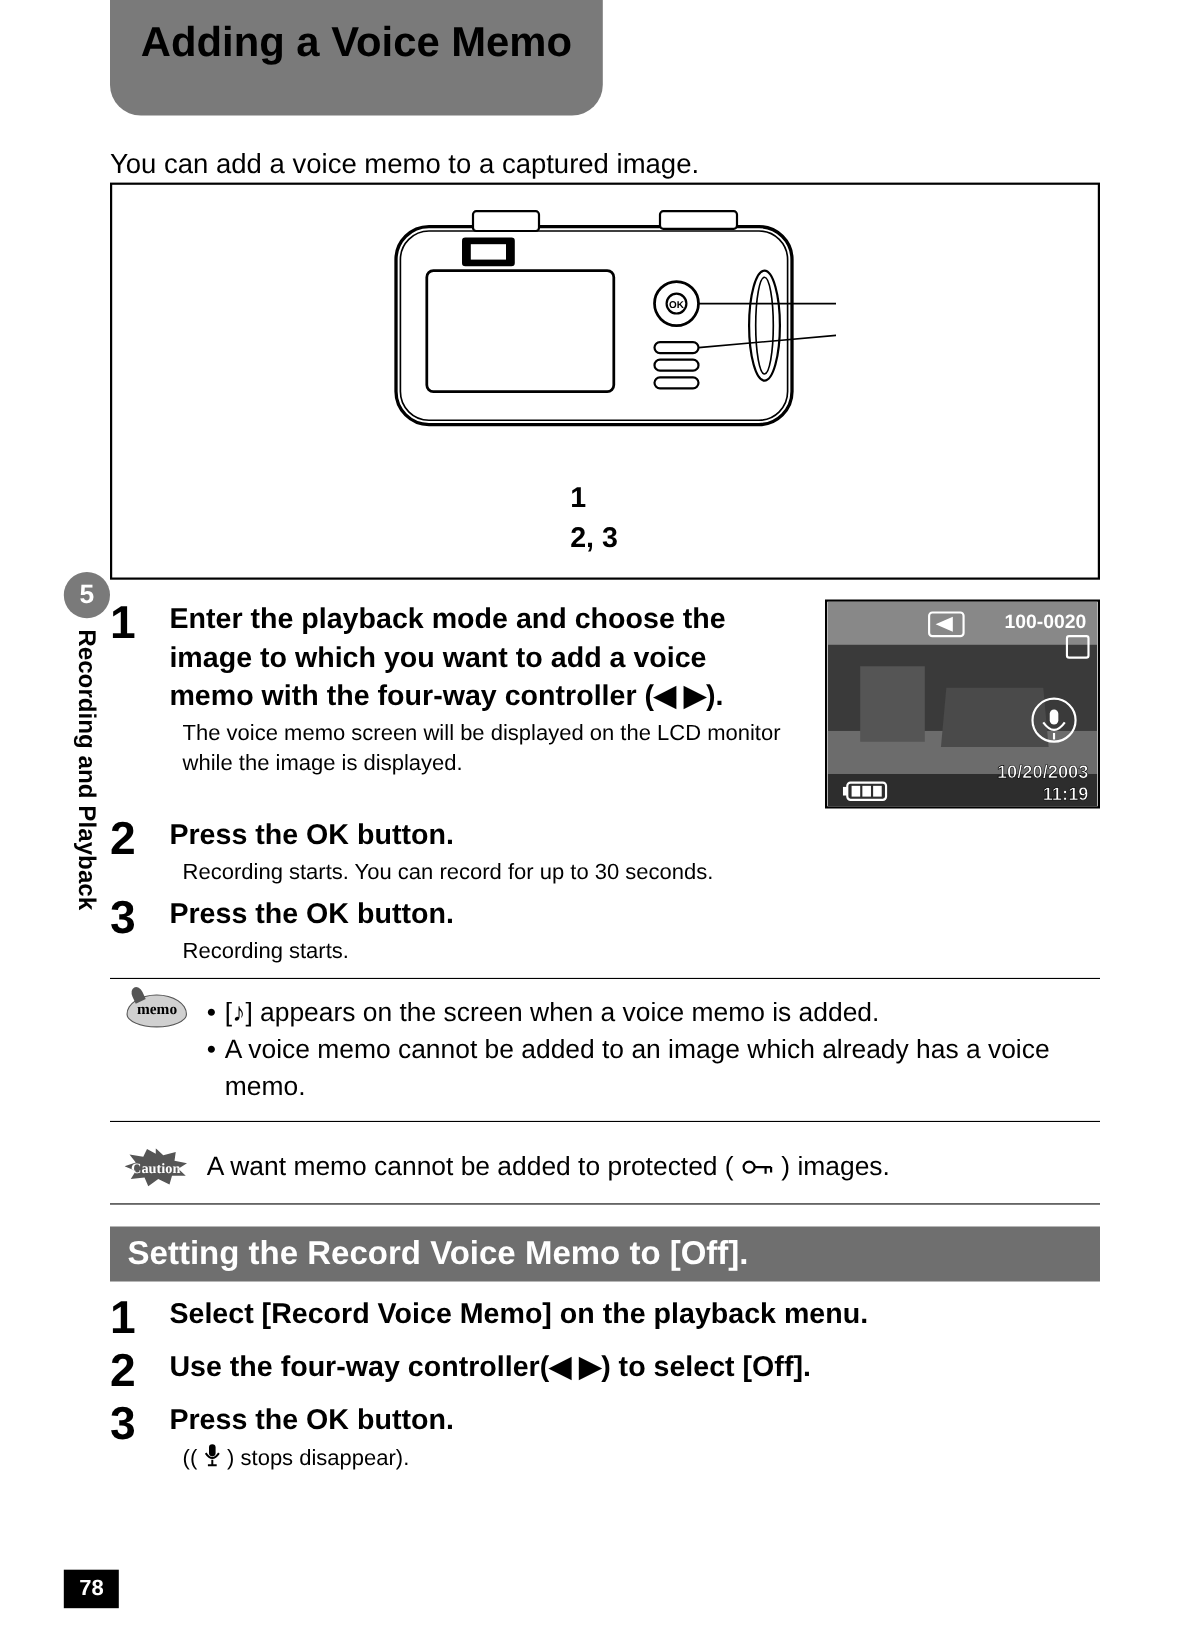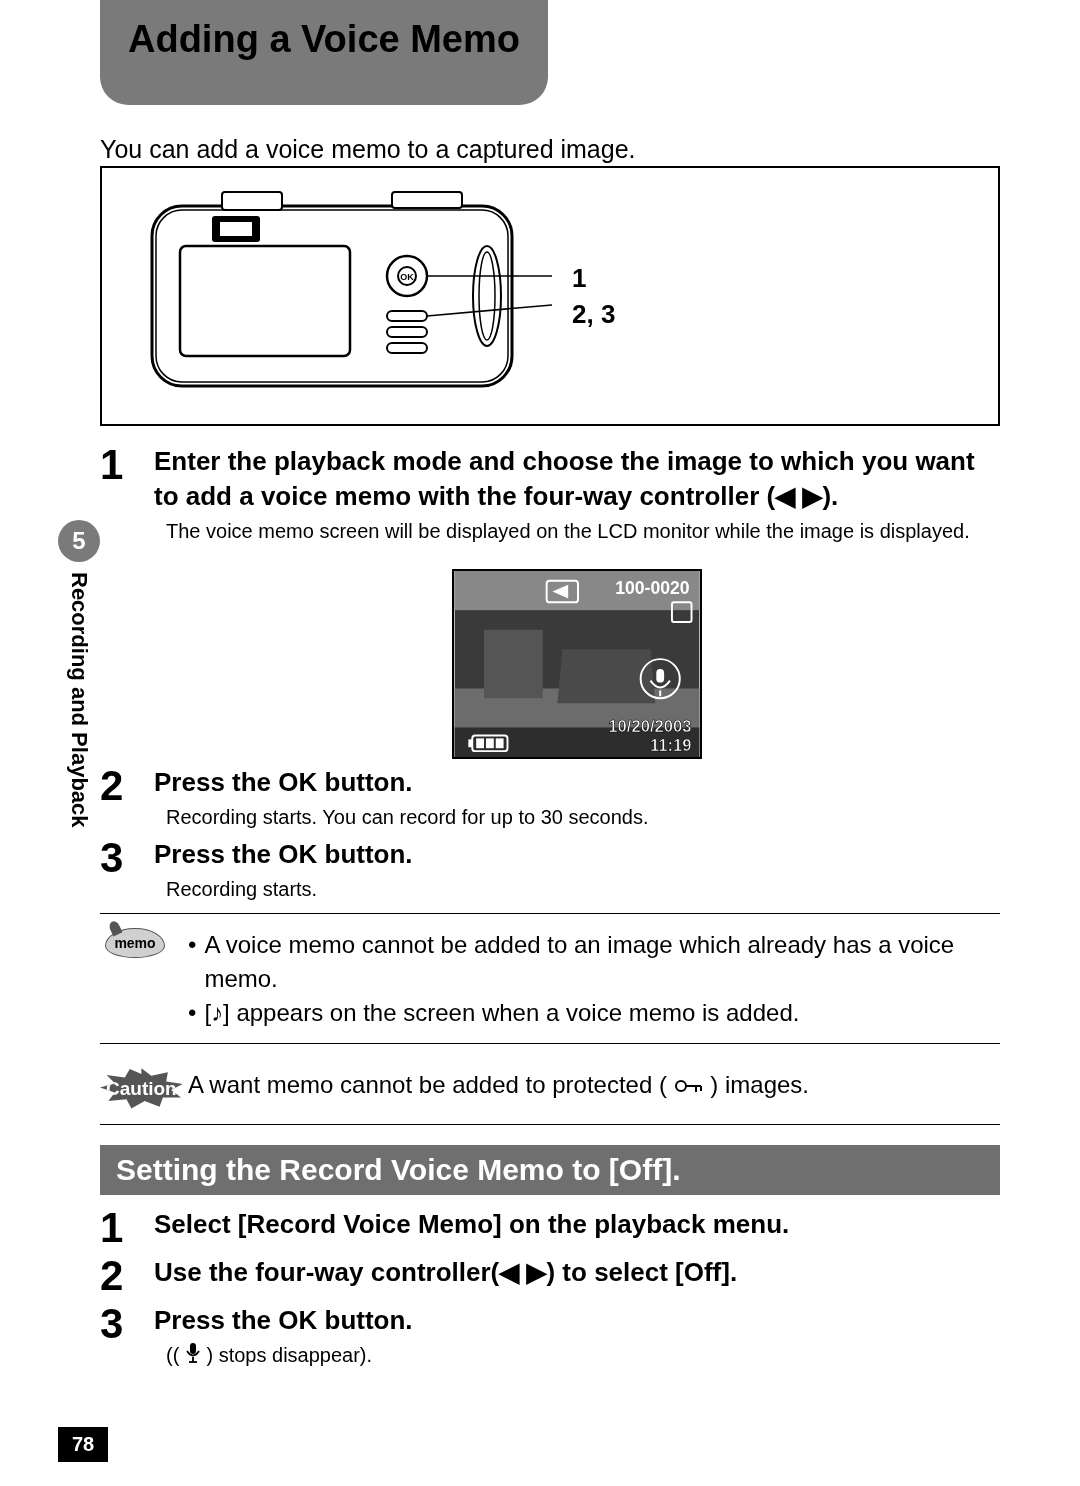--- a/index.html
+++ b/index.html
@@ -29,21 +29,22 @@
   .intro {
     font-size: 25px;
     margin: 14px 0 2px -40px;
   }
   .camera-box {
     border: 2px solid #000;
     margin-left: -40px;
     padding: 18px 30px 18px 30px;
     display: flex;
     align-items: center;
-    gap: 40px;
+    gap: 28px;
+    flex-direction: column;
   }
   .camera-svg { flex: 0 0 auto; }
   .callouts {
     font-size: 26px;
     font-weight: bold;
     line-height: 1.4;
     margin-left: -20px;
   }
   .step-list {
     margin-top: 18px;
@@ -68,42 +69,42 @@
     line-height: 1.35;
   }
   .step-desc {
     font-size: 20px;
     line-height: 1.35;
     margin-top: 4px;
     margin-left: 12px;
   }
   .step1-row {
     display: flex;
-    gap: 24px;
-    align-items: center;
-    flex-direction: column;
+    gap: 39px;
+    align-items: flex-start;
   }
   .screen-svg {
     flex: 0 0 auto;
     border: 2px solid #000;
   }
   .note-row {
     display: flex;
     gap: 18px;
     border-top: 1px solid #000;
     border-bottom: 1px solid #000;
     padding: 14px 10px 14px 0;
     margin: 10px 0 10px -40px;
     align-items: flex-start;
   }
   .note-row.no-top { border-top: none; }
   .memo-icon, .caution-icon {
     width: 70px;
     flex-shrink: 0;
-    text-align: center;
+    text-align: right;
+    font-family: Liberation Serif, serif;
   }
   .memo-bubble {
     display: inline-block;
     background: #d0d0d0;
     border: 1.5px solid #555;
     border-radius: 50% 50% 50% 50% / 60% 60% 40% 40%;
     padding: 6px 8px;
     font-size: 14px;
     font-weight: bold;
     position: relative;
@@ -114,21 +115,21 @@
     top: -8px; left: 4px;
     width: 10px; height: 14px;
     background: #555;
     border-radius: 50% 50% 0 0;
     transform: rotate(-25deg);
   }
   .caution-star {
     display: inline-block;
     color: #fff;
     background: #555;
-    font-size: 19px;
+    font-size: 13px;
     font-weight: bold;
     padding: 10px 6px;
     clip-path: polygon(50% 0%, 62% 18%, 82% 10%, 80% 32%, 100% 38%, 86% 52%, 98% 70%, 76% 70%, 72% 92%, 54% 78%, 38% 96%, 32% 74%, 10% 78%, 18% 58%, 0% 46%, 18% 36%, 8% 16%, 30% 22%, 36% 2%, 50% 14%);
   }
   .note-text {
     font-size: 24px;
     line-height: 1.4;
   }
   .note-text ul { list-style: none; padding-left: 0; }
   .note-text li { display: flex; gap: 8px; }
@@ -271,24 +272,24 @@
 
   </div>
 
   <div class="note-row">
     <div class="memo-icon">
       <span class="memo-bubble">memo</span>
     </div>
     <div class="note-text">
       <ul>
         <li>
-            <span>A voice memo cannot be added to an image which already has a voice memo.</span>
+            <span>[♪] appears on the screen when a voice memo is added.</span>
           </li>
         <li>
-            <span>[♪] appears on the screen when a voice memo is added.</span>
+            <span>A voice memo cannot be added to an image which already has a voice memo.</span>
           </li>
       </ul>
     </div>
   </div>
 
   <div class="note-row no-top">
     <div class="caution-icon">
       <span class="caution-star">Caution</span>
     </div>
     <div class="note-text">

